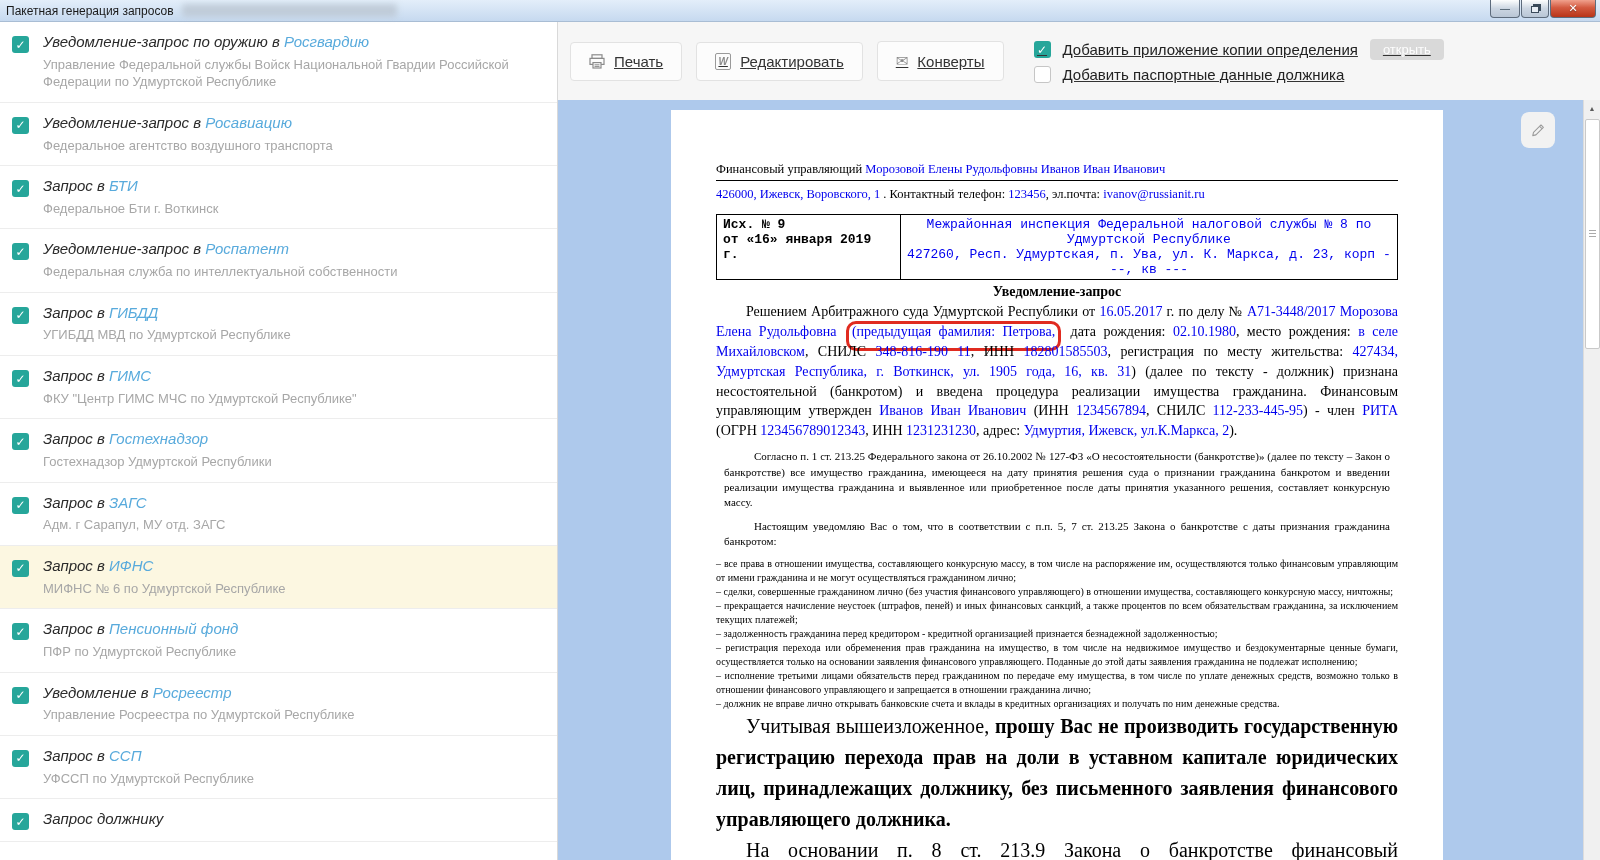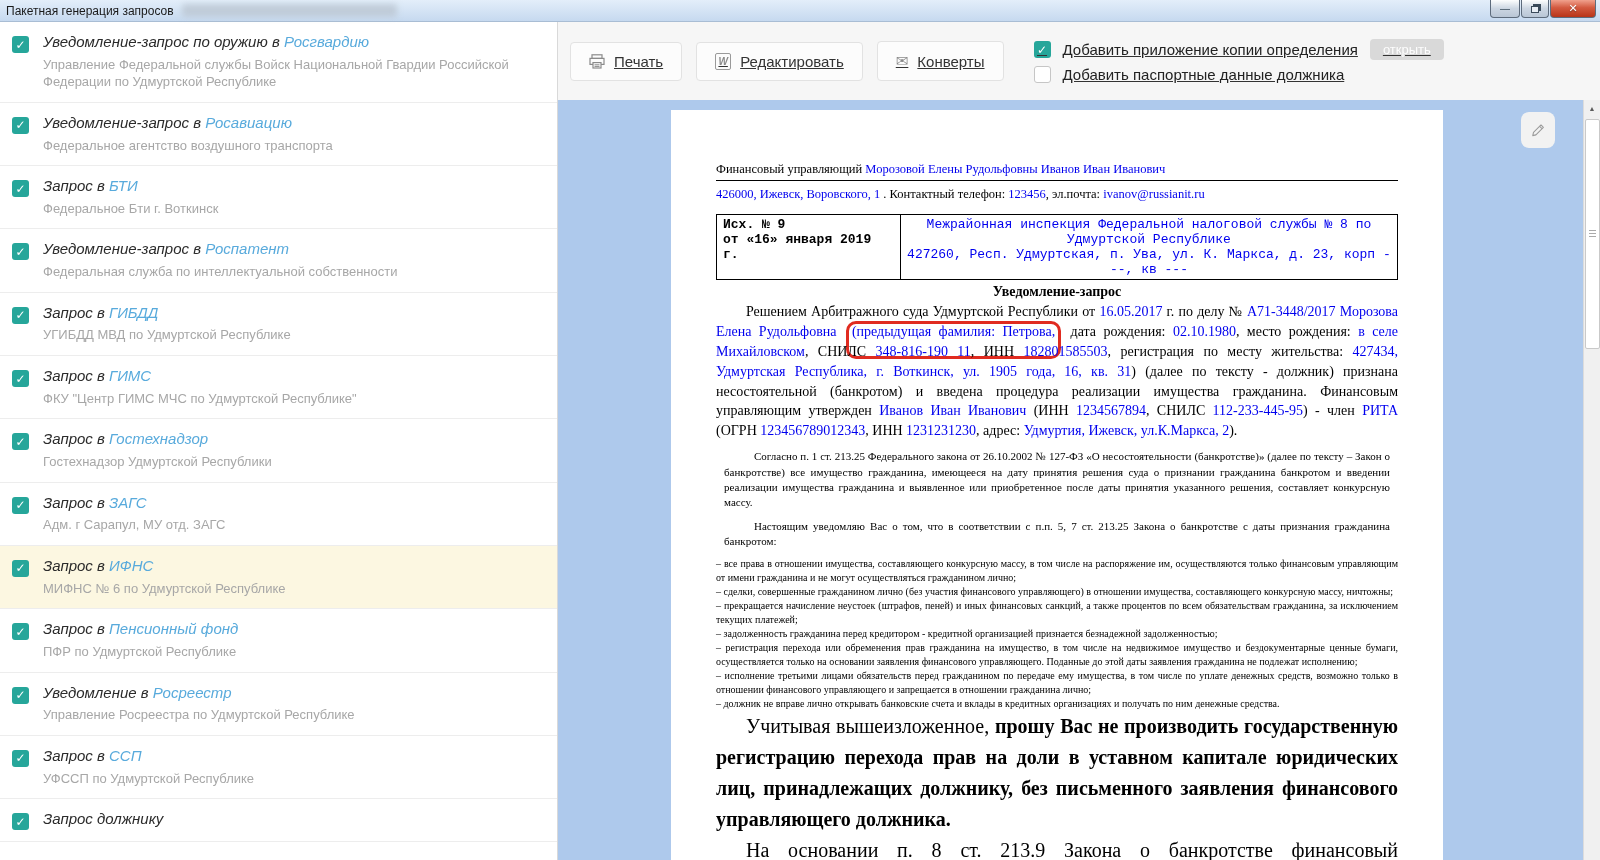--- a/index.html
+++ b/index.html
@@ -122,21 +122,21 @@
   .p { text-align:justify; text-indent:30px; margin:0; }
   .p1 { font-size:14px; line-height:1.42; }
   .sm { font-size:11px; line-height:1.4; }
   .p.sm { margin:8px; }
   .dash { font-size:10px; line-height:1.4; text-align:justify;font-family:Liberation Serif, serif; }
   .lg { font-size:20px; line-height:1.55; }
 
   .b { color:#0000ee; }
   .bold { font-weight:bold; }
   .redbox {
-    border:3px solid #e02b20; border-radius:10px; padding:0 3px 17px; margin:12px 2px;
+    border:3px solid #e02b20; border-radius:10px; padding:0 3px 9px; margin:12px 2px;
     color:#0000ee;
   }
 
   .pencil-svg { width:18px; height:18px; }
 </style>
 </head>
 <body>
 
 <div class="titlebar">
   <span>Пакетная генерация запросов</span>

